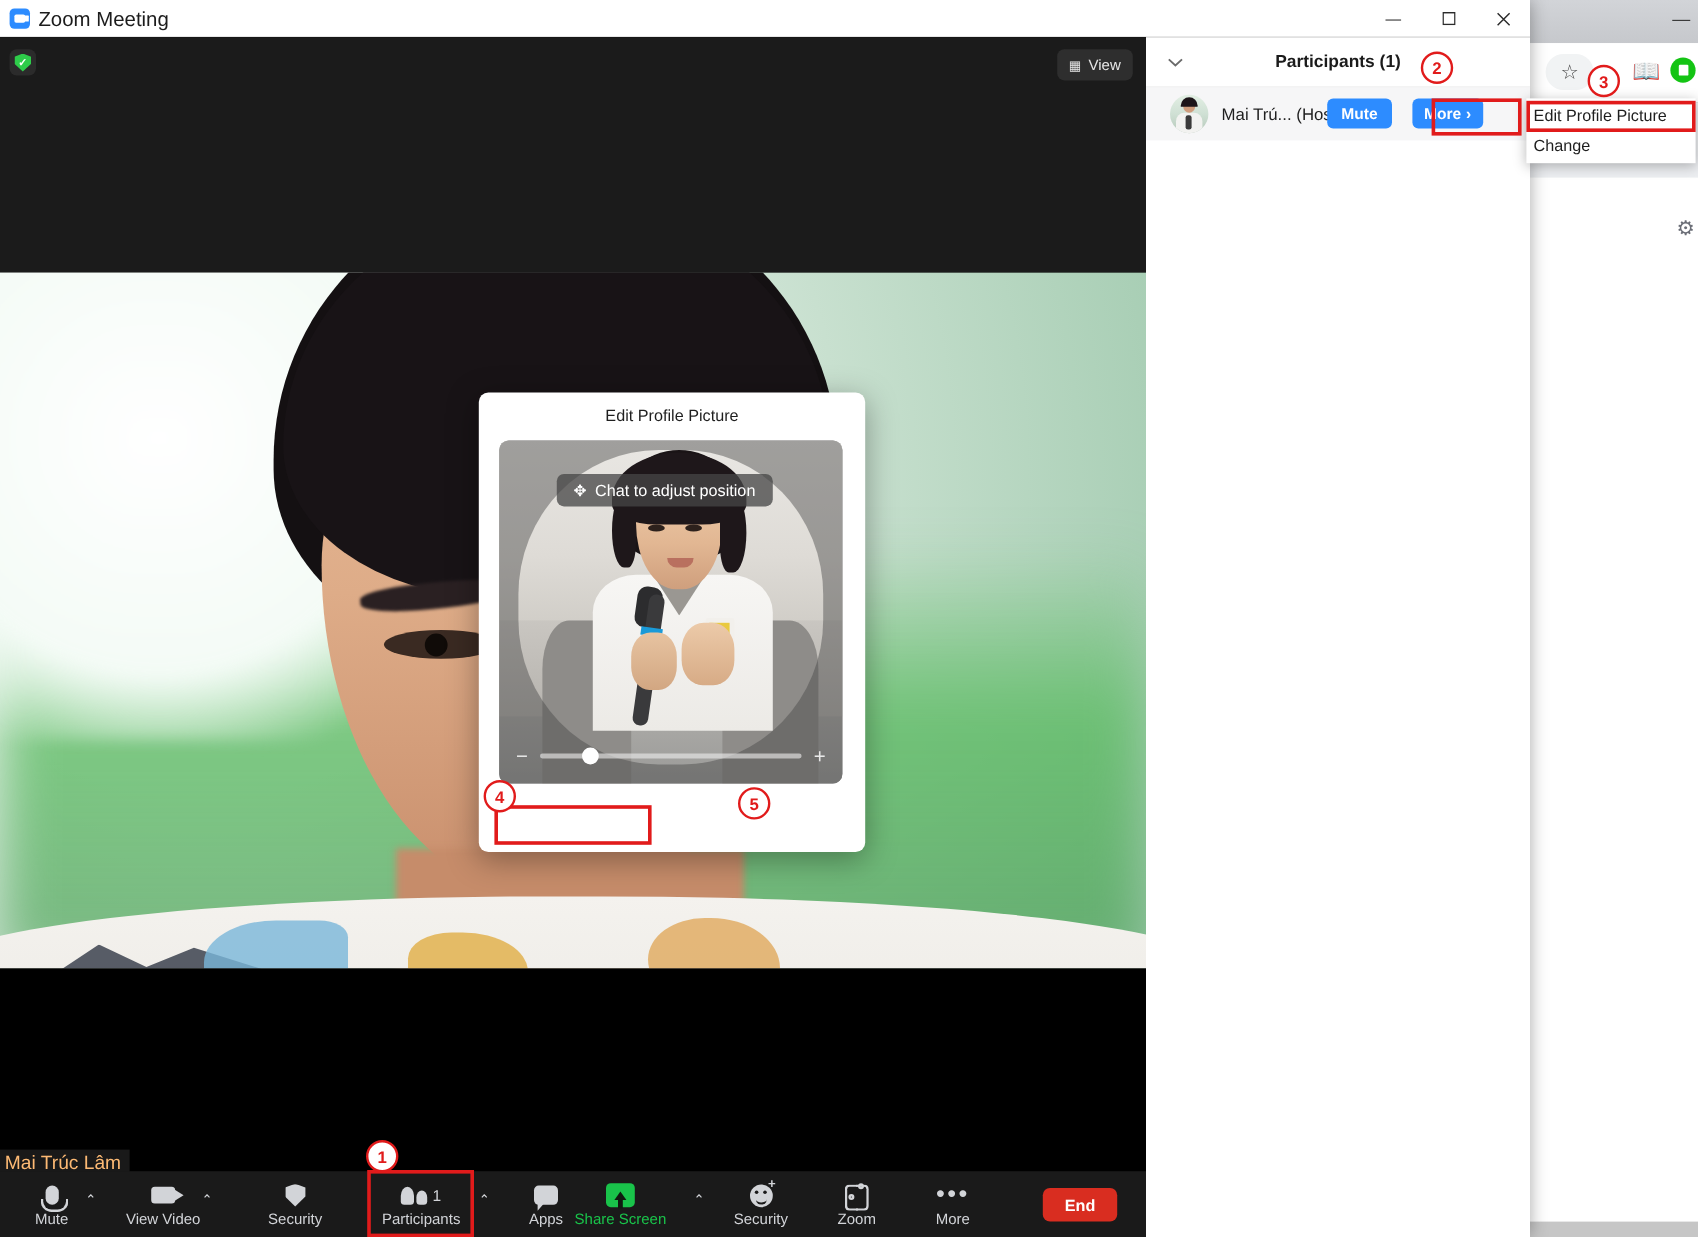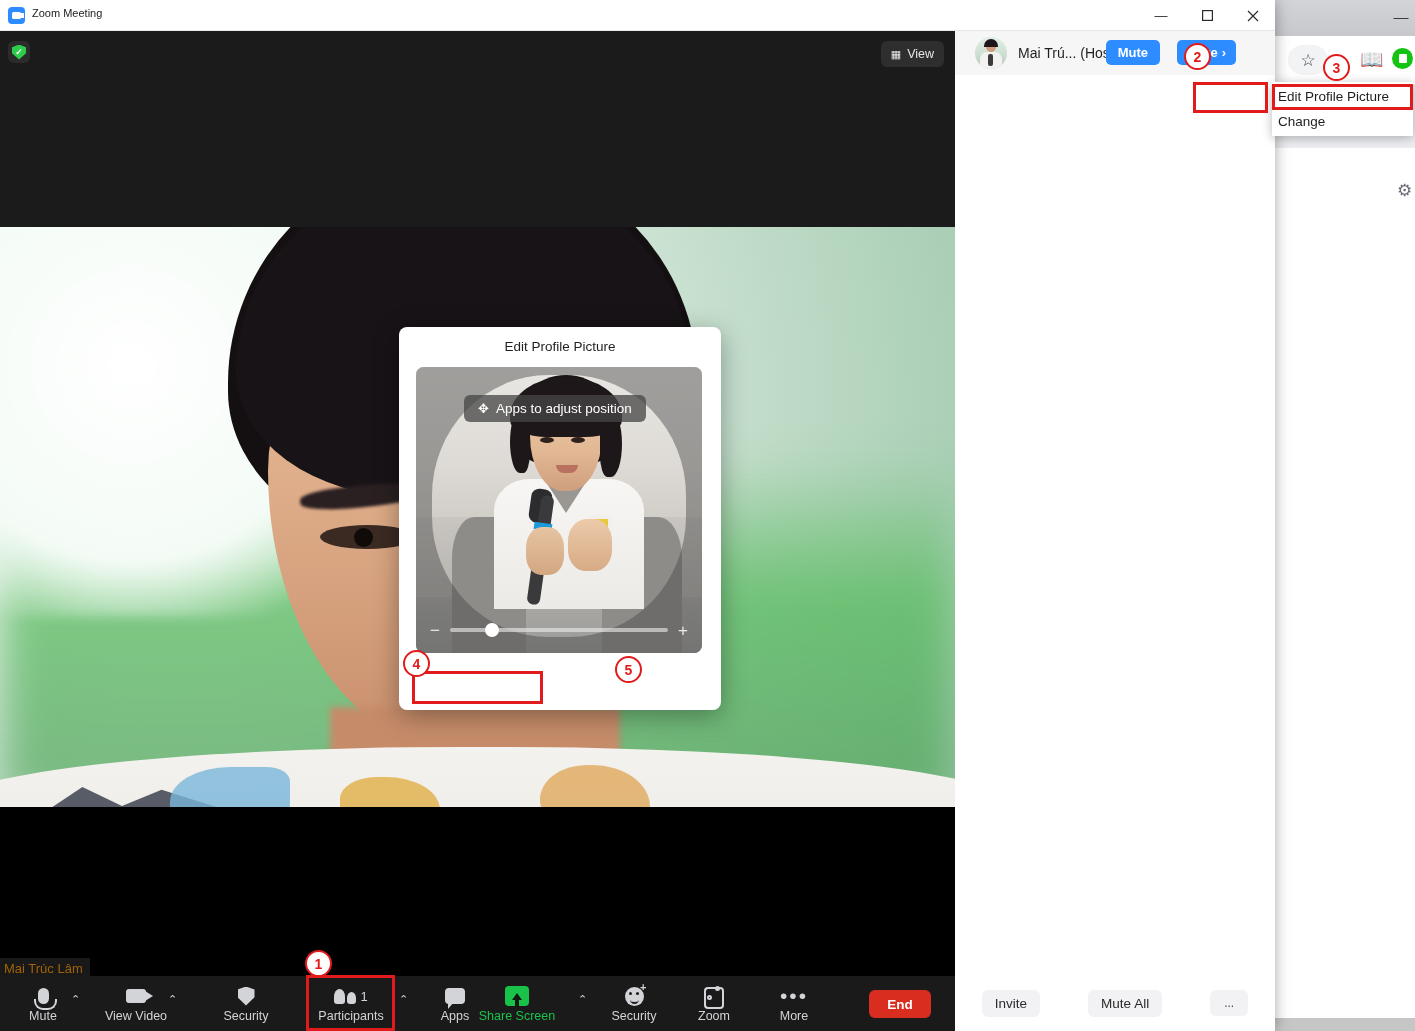--- a/index.html
+++ b/index.html
@@ -89,21 +89,21 @@
     position: absolute; left: 8px; top: 7px; width: 17px; height: 17px;
     background: #2d8cff; border-radius: 4px;
     display: flex; align-items: center; justify-content: center;
   }
   .tb-logo::after {
     content: ""; width: 9px; height: 7px; background: #fff;
     border-radius: 1.5px;
     box-shadow: 4px 0 0 -1px #fff;
   }
   .tb-title {
-    position: absolute; left: 32px; top: 7px; font-size: 11px; color: #1c1c1c;
+    position: absolute; left: 32px; top: 7px; font-size: 17px; color: #1c1c1c;
   }
   .win-btn {
     position: absolute; top: 0; width: 46px; height: 31px;
     display: flex; align-items: center; justify-content: center;
     color: #2b2b2b; font-size: 13px;
   }
   .win-min { left: 1138px; }
   .win-max { left: 1184px; }
   .win-close { left: 1230px; }
 
@@ -221,22 +221,22 @@
         border-radius: 40% 60% 50% 40%; }
   .sa4{ left:600px; top:18px; width:110px; height:80px; background:#e0a95c; opacity:.8;
         border-radius: 45% 55% 35% 60%; }
 
   .stage-bottom-black {
     position:absolute; left:0; top:776px; width:955px; height:224px;
     background:#000; z-index: 4;
   }
   .name-badge {
     position: absolute; left: 0; top: 927px;
-    background: rgba(30,30,30,.82); color:#a16207;
-    font-size: 13px; padding: 3px 7px 4px 4px; z-index: 6;
+    background: rgba(30,30,30,.82); color:#fdba74;
+    font-size: 16px; padding: 3px 7px 4px 4px; z-index: 6;
   }
 
   
   .toolbar {
     position: absolute; left: 0; top: 976px; width: 955px; height: 55px;
     background: #1a1a1a; z-index: 8;
   }
   .tb-item {
     position: absolute; top: 5px; height: 46px;
     display: flex; flex-direction: column; align-items: center; justify-content: center;
@@ -679,38 +679,41 @@
         <div class="tb-ico">
             <span class="more-ico">•••</span>
           </div>
         <div>More</div>
       </div>
 
       <div class="end-btn">End</div>
     </div>
 
     <div class="pp">
+      <div class="pp-head">
+        <div class="pp-chev">
+          <svg width="13" height="8" viewBox="0 0 13 8">
+              <path d="M1 1.5 L6.5 6.5 L12 1.5" stroke="#6b6b6b" stroke-width="1.6" fill="none"></path>
+            </svg>
+        </div>
+        <div class="pp-title">Participants (1)</div>
+      </div>
       <div class="pp-row">
         <div class="pp-avatar">
           <div class="ppa-body"></div>
             <div class="ppa-mic"></div>
           <div class="ppa-head"></div>
             <div class="ppa-hair"></div>
         </div>
         <div class="pp-name">Mai Trú... (Host, me)</div>
         <div class="btn-mute">Mute</div>
         <div class="btn-more">
           <span>More</span>
           <span>›</span>
         </div>
-      </div>
-      <div class="pp-footer">
-        <div class="pf-btn">Invite</div>
-        <div class="pf-btn">Mute All</div>
-        <div class="pf-btn pf-dots">...</div>
       </div>
     </div>
   </div>
 
   <div class="ctx-menu">
     <div class="ctx-item">Edit Profile Picture</div>
     <div class="ctx-item">Change</div>
   </div>
 
   <div class="epp">
@@ -734,21 +737,21 @@
         <div class="epc-michead"></div>
         <div class="epc-mic"></div>
         <div class="epc-micband"></div>
         <div class="epc-hand1"></div>
         <div class="epc-card"></div>
         <div class="epc-hand2"></div>
       </div>
       <div class="epc-ring"></div>
       <div class="epc-tip">
         <span class="move-ico">✥</span>
-        <span>Apps to adjust position</span>
+        <span>Chat to adjust position</span>
       </div>
       <div class="epc-slider">
         <span class="sl-minus">−</span>
         <div class="sl-track">
           <div class="sl-thumb" style="left: 16%;"></div>
         </div>
         <span class="sl-plus">+</span>
       </div>
     </div>
   </div>

